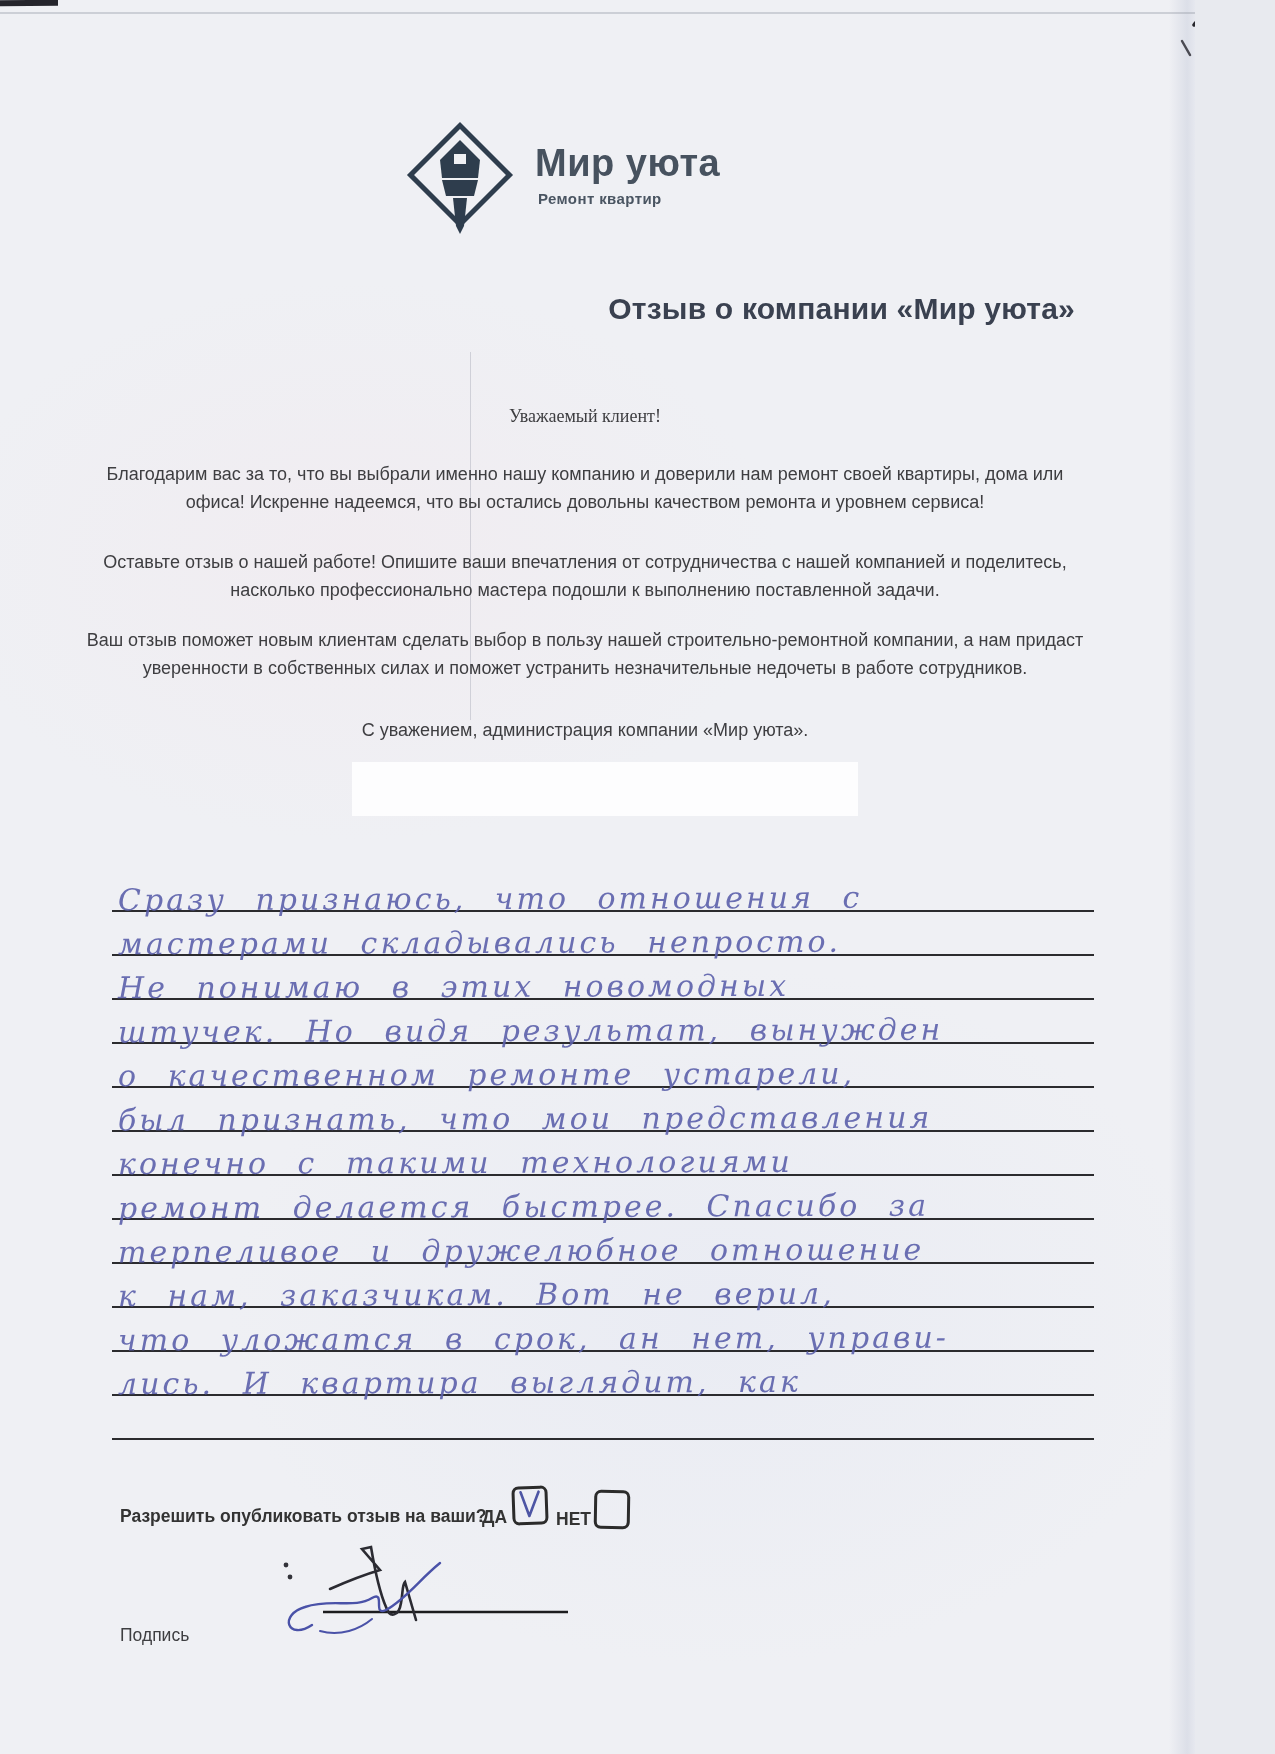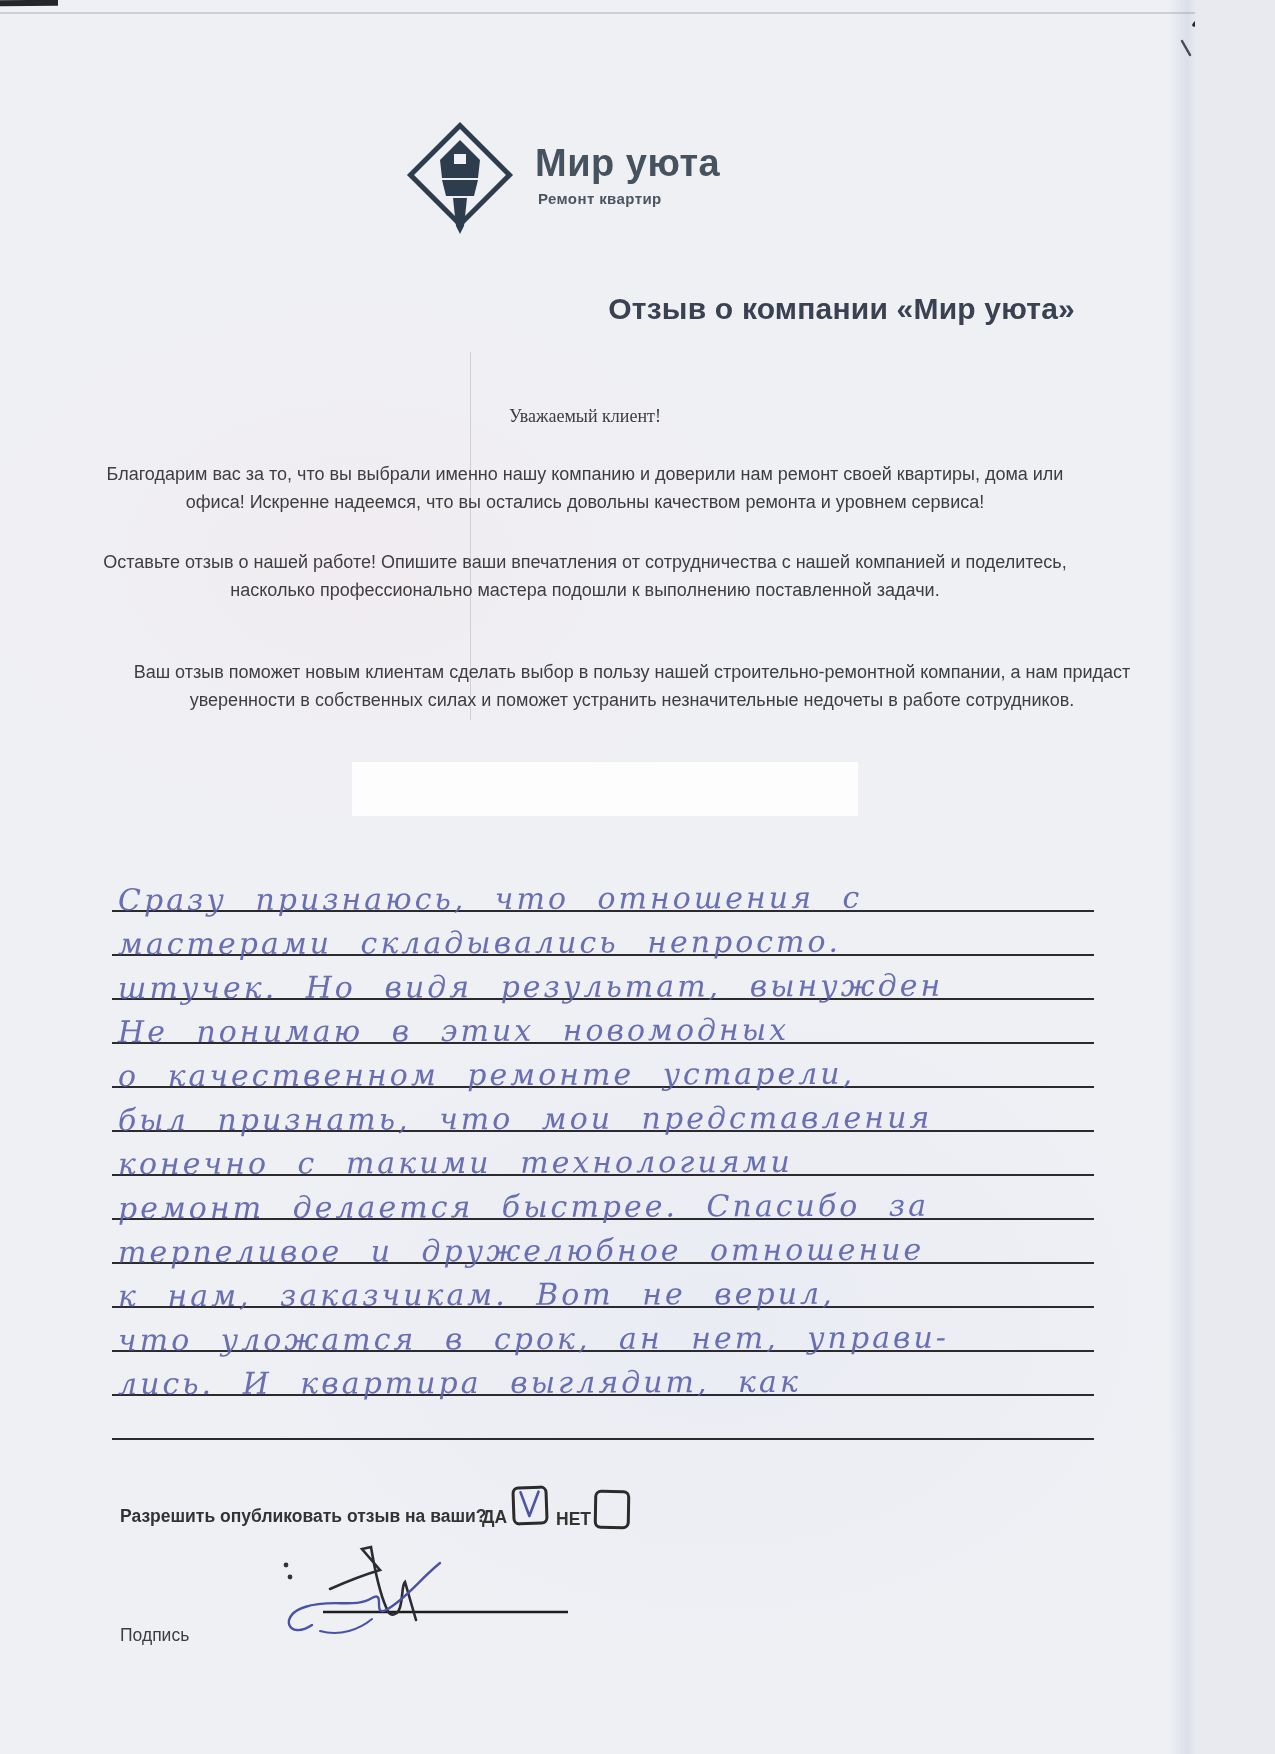--- a/index.html
+++ b/index.html
@@ -29,21 +29,21 @@
   .brand{position:absolute;left:135px;top:24px;font-size:38px;font-weight:bold;color:#47525f;letter-spacing:.5px;}
   .tagline{position:absolute;left:138px;top:72px;font-size:15px;font-weight:bold;color:#4a5562;letter-spacing:.4px;}
 
   .doc-title{position:absolute;left:85px;top:292px;width:990px;text-align:right;
     font-size:30px;font-weight:bold;color:#3a4150;letter-spacing:.2px;}
 
   .letter{position:absolute;left:85px;width:1000px;text-align:center;font-size:18px;line-height:28px;color:#3e3e41;}
   .greeting{top:402px;font-family:Liberation Serif, serif;}
   .p1{top:460px;}
   .p2{top:548px;}
-  .p3{top:658px;margin-left:47px;}
+  .p3{top:626px;}
   .closing{top:716px;}
 
   
   .hw-area{position:absolute;left:112px;top:868px;width:982px;}
   .hw-row{height:42px;border-bottom:2px solid #2b2b2e;display:flex;align-items:flex-end;overflow:visible;}
   .hw-text{font-family:"DejaVu Serif", serif;font-style:italic;font-size:30px;color:#5c61ab;
     letter-spacing:3px;word-spacing:16px;white-space:nowrap;transform:translateY(6px) rotate(-.2deg);
     padding-left:6px;opacity:.9;}
 
   
@@ -84,35 +84,36 @@
     <div class="brand">Мир уюта</div>
     <div class="tagline">Ремонт квартир</div>
   </div>
 
   <div class="doc-title">Отзыв о компании «Мир уюта»</div>
 
   <div class="letter greeting">Уважаемый клиент!</div>
   <div class="letter p1">Благодарим вас за то, что вы выбрали именно нашу компанию и доверили нам ремонт своей квартиры, дома или офиса! Искренне надеемся, что вы остались довольны качеством ремонта и уровнем сервиса!</div>
   <div class="letter p2">Оставьте отзыв о нашей работе! Опишите ваши впечатления от сотрудничества с нашей компанией и поделитесь, насколько профессионально мастера подошли к выполнению поставленной задачи.</div>
   <div class="letter p3">Ваш отзыв поможет новым клиентам сделать выбор в пользу нашей строительно-ремонтной компании, а нам придаст уверенности в собственных силах и поможет устранить незначительные недочеты в работе сотрудников.</div>
+  <div class="letter closing">С уважением, администрация компании «Мир уюта».</div>
 
   <div class="whiteout"></div>
 
   <div class="hw-area">
     <div class="hw-row">
         <span class="hw-text">Сразу признаюсь, что отношения с</span>
       </div>
     <div class="hw-row">
         <span class="hw-text">мастерами складывались непросто.</span>
       </div>
     <div class="hw-row">
-        <span class="hw-text">штучек. Но видя результат, вынужден</span>
+        <span class="hw-text">Не понимаю в этих новомодных</span>
       </div>
     <div class="hw-row">
-        <span class="hw-text">Не понимаю в этих новомодных</span>
+        <span class="hw-text">штучек. Но видя результат, вынужден</span>
       </div>
     <div class="hw-row">
         <span class="hw-text">о качественном ремонте устарели,</span>
       </div>
     <div class="hw-row">
         <span class="hw-text">был признать, что мои представления</span>
       </div>
     <div class="hw-row">
         <span class="hw-text">конечно с такими технологиями</span>
       </div>

